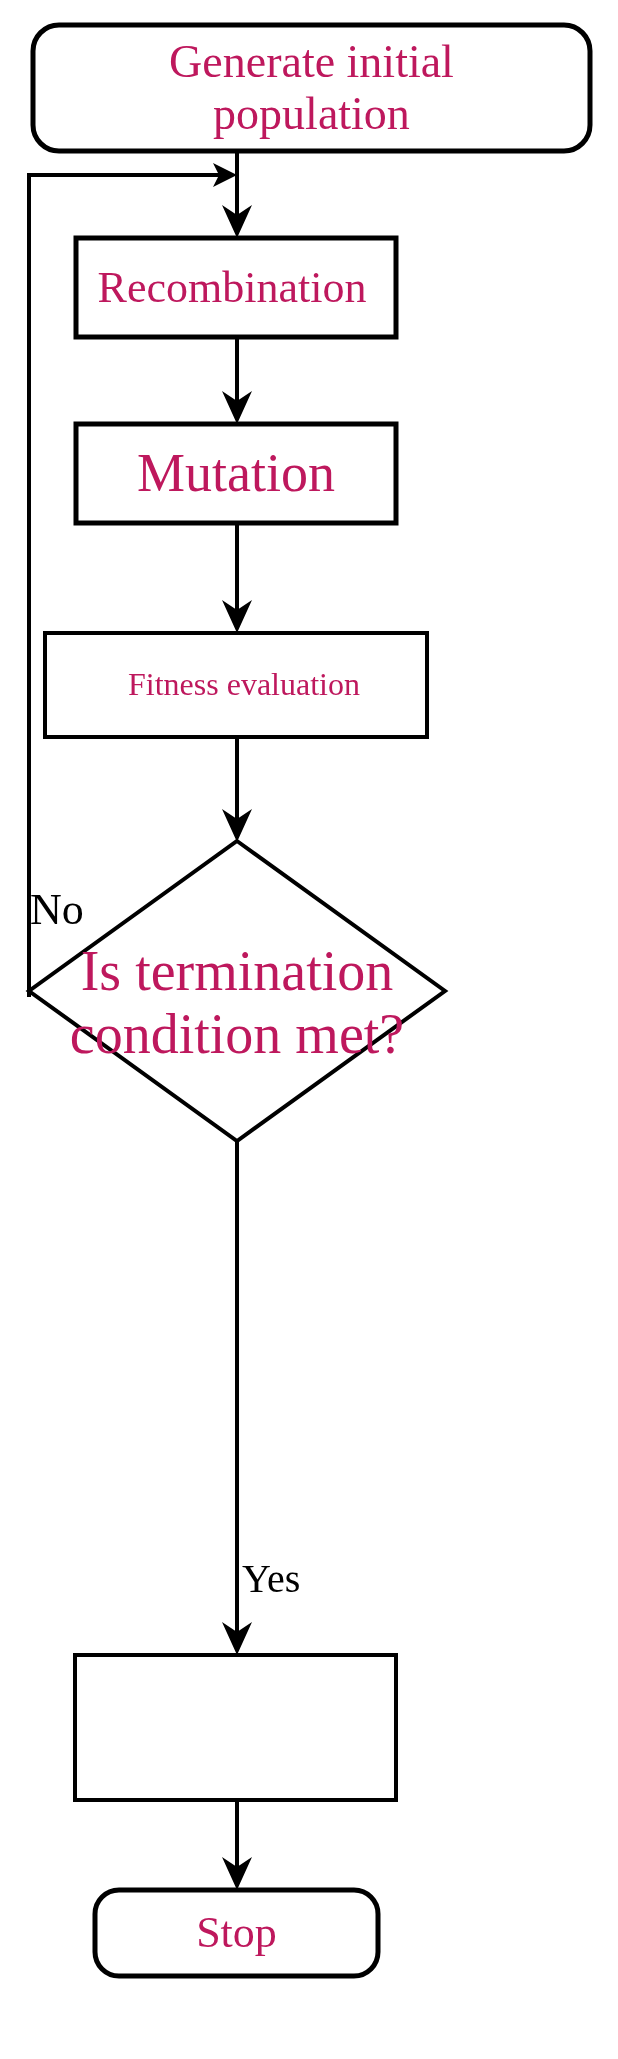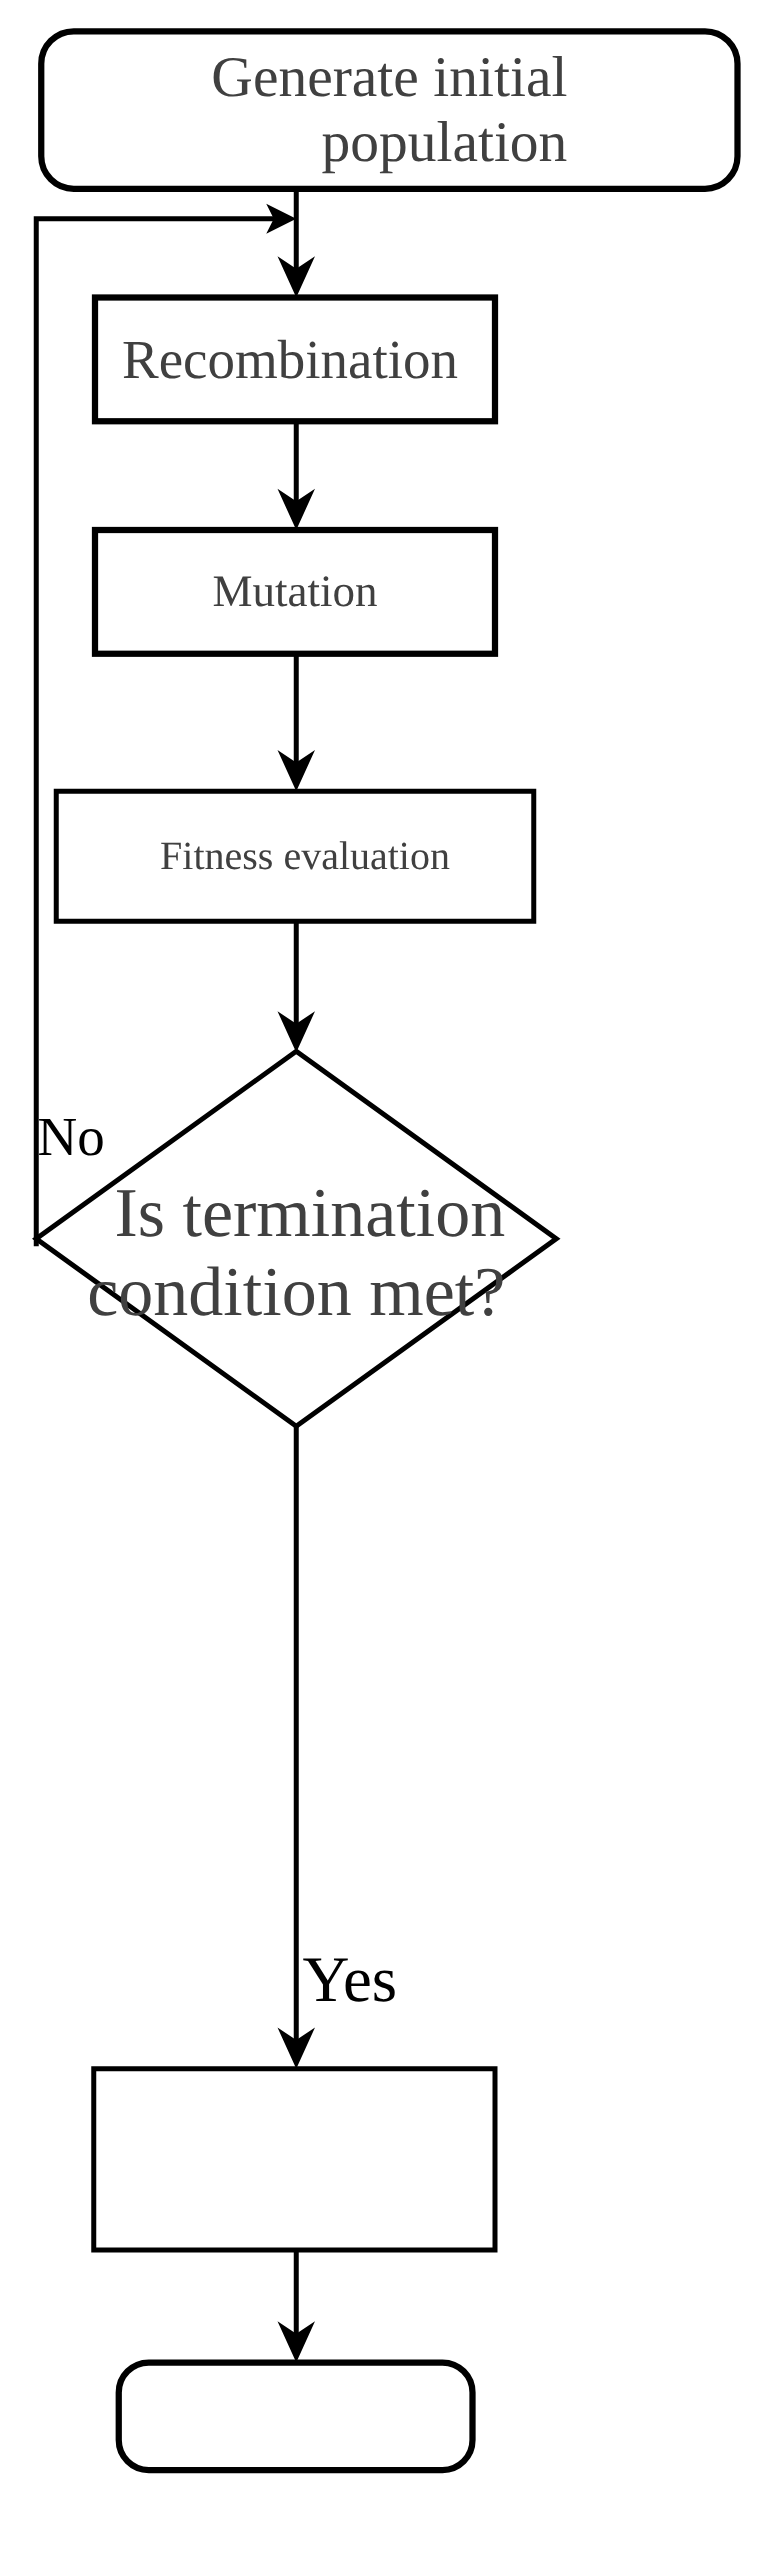--- a/index.html
+++ b/index.html
@@ -37,22 +37,22 @@
   }
   .arrow-head {
     fill: #000000;
     stroke: none;
   }
   .node-label {
     position: absolute;
     display: flex;
     align-items: center;
     justify-content: center;
-    text-align: right;
-    color: #404040;
+    text-align: center;
+    color: #be185d;
     line-height: 1.12;
     white-space: pre-line;
     pointer-events: none;
     font-family: "Liberation Serif", "DejaVu Serif", serif;
   }
   .edge-label {
     position: absolute;
     color: #000000;
     font-family: "Liberation Serif", "DejaVu Serif", serif;
     white-space: nowrap;
@@ -113,26 +113,27 @@
     <rect class="node-shape" x="75" y="1655" width="321" height="145" stroke-width="4"></rect>
 
     <rect class="node-shape" x="95" y="1890" width="283" height="86" rx="24" ry="24" stroke-width="5"></rect>
   </svg>
 
   <div class="node-label" style="left:33px; top:25px; width:557px; height:126px; font-size:46px;">Generate initial
 population</div>
 
   <div class="node-label" style="left:72px; top:238px; width:320px; height:99px; font-size:44px;">Recombination</div>
 
-  <div class="node-label" style="left:76px; top:424px; width:320px; height:99px; font-size:36px;">Mutation</div>
+  <div class="node-label" style="left:76px; top:424px; width:320px; height:99px; font-size:54px;">Mutation</div>
 
   <div class="node-label" style="left:53px; top:633px; width:382px; height:104px; font-size:32px;">Fitness evaluation</div>
 
   <div class="node-label" style="left:29px; top:853px; width:416px; height:300px; font-size:56px;">Is termination
 condition met?</div>
 
 
+  <div class="node-label" style="left:95px; top:1890px; width:283px; height:86px; font-size:44px;">Stop</div>
 
   <div class="edge-label" style="left:30px; top:884px; font-size:44px;">No</div>
 
-  <div class="edge-label" style="left:242px; top:1555px; font-size:52px;">Yes</div>
+  <div class="edge-label" style="left:242px; top:1555px; font-size:40px;">Yes</div>
 
 </div>
 
 </body></html>

